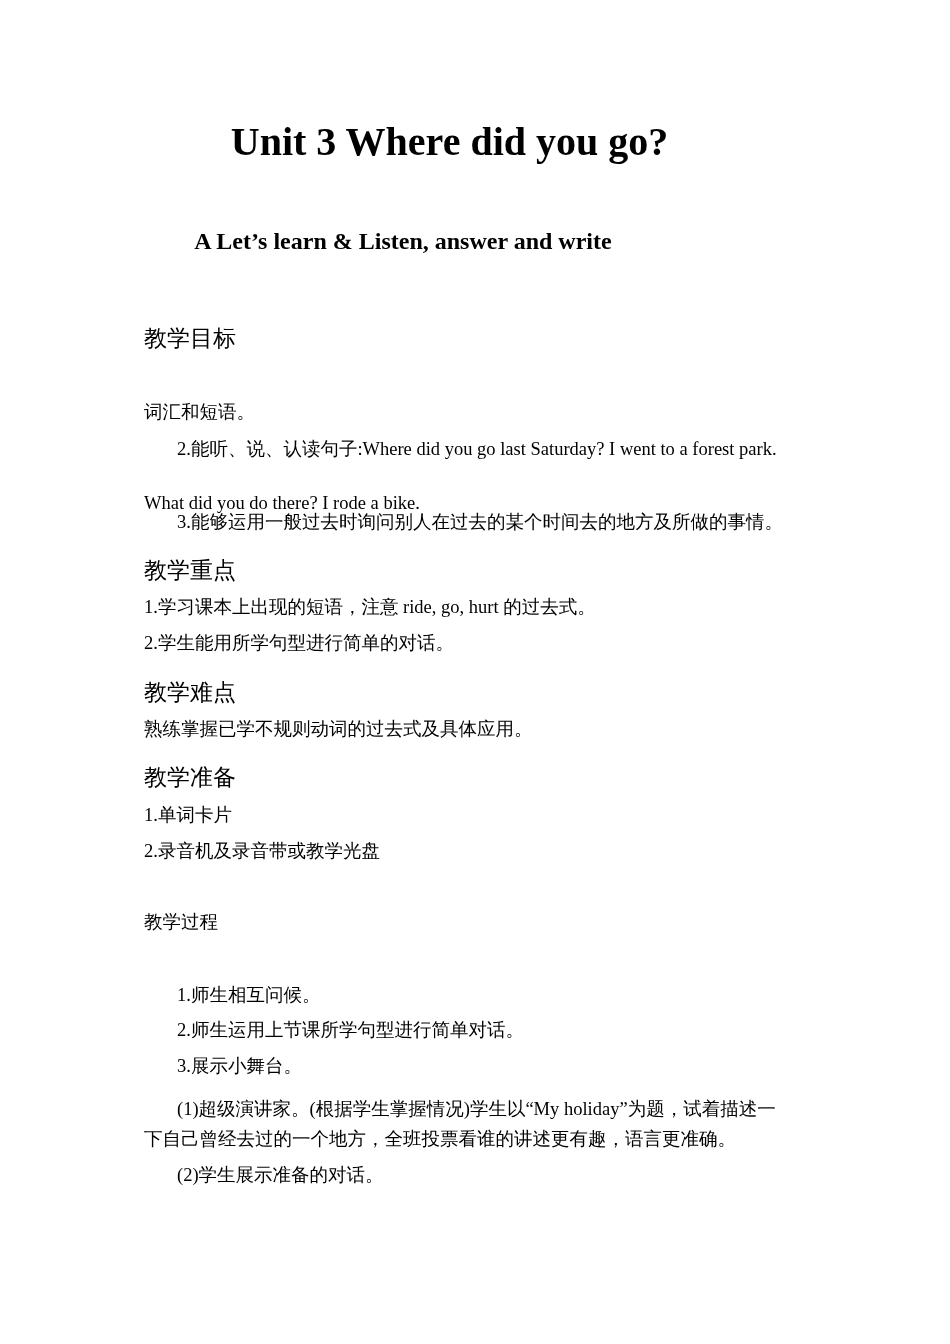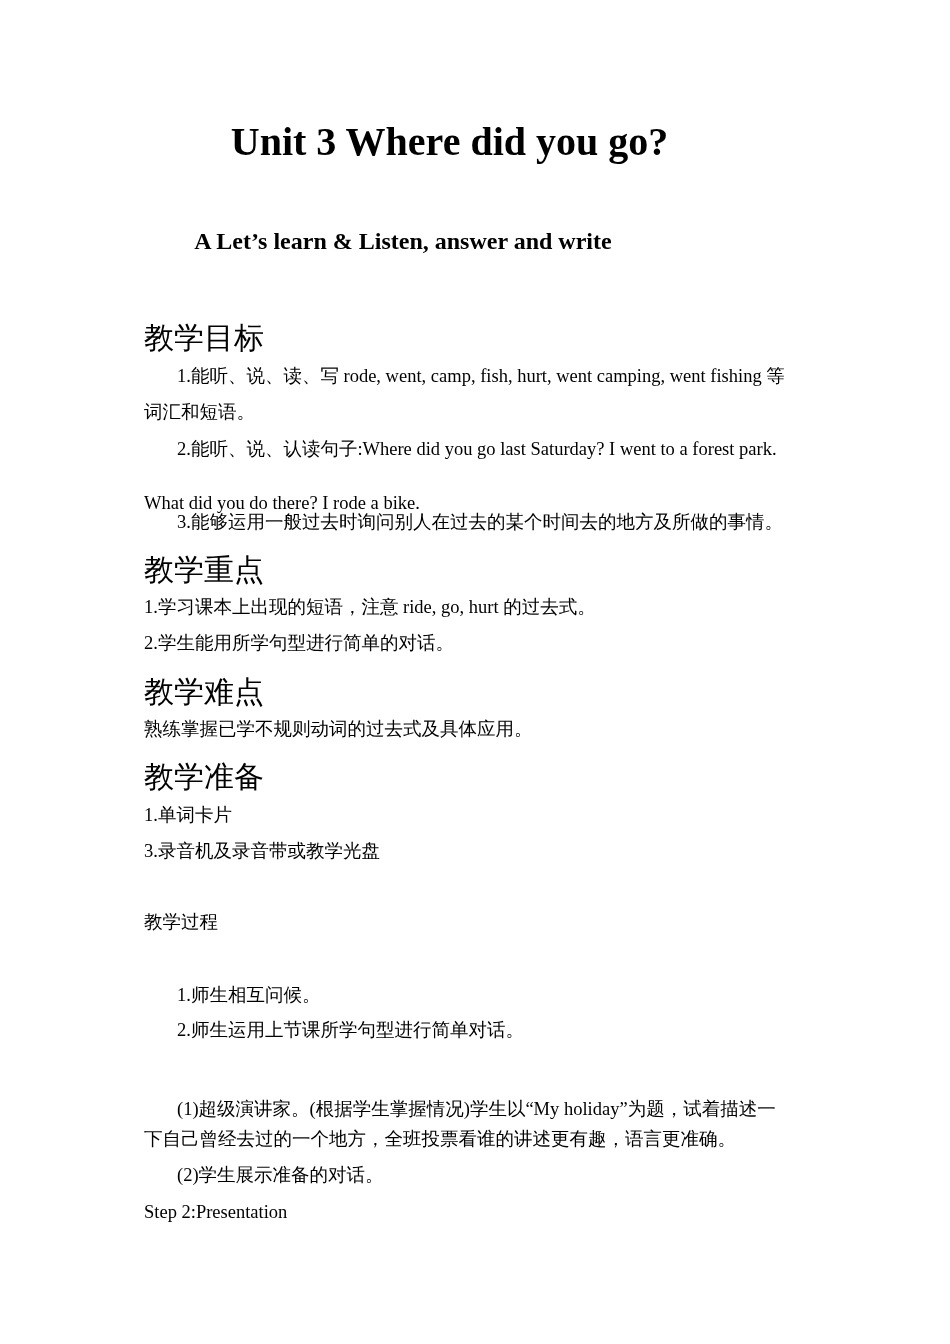--- a/index.html
+++ b/index.html
@@ -48,54 +48,53 @@
       width: 670px;
       white-space: nowrap;
       font-size: 18.5px;
       line-height: 26px;
       font-family: "Liberation Serif", "DejaVu Sans", serif;
     }
     .line.indent { left: 177px; }
     .heading {
       position: absolute;
       left: 144px;
-      font-size: 30px;
+      font-size: 23px;
       line-height: 30px;
       font-family: "DejaVu Sans", "Liberation Sans", sans-serif;
       font-weight: normal;
       white-space: nowrap;
     }
   </style>
 </head>
 <body>
 
 <div class="page">
 
   <div class="title">Unit 3 Where did you go?</div>
   <div class="subtitle">A Let’s learn &amp; Listen, answer and write</div>
 
   <div class="heading" style="top:323px;">教学目标</div>
-  <div class="line indent" style="top:363px;">1.能听、说、读、写 rode, went, camp, fish, hurt, went camping, went fishing 等</div>
   <div class="line" style="top:399px;">词汇和短语。</div>
   <div class="line indent" style="top:436px;">2.能听、说、认读句子:Where did you go last Saturday? I went to a forest park.</div>
   <div class="line" style="top:474px;margin-top:16px;">What did you do there? I rode a bike.</div>
   <div class="line indent" style="top:509px;">3.能够运用一般过去时询问别人在过去的某个时间去的地方及所做的事情。</div>
 
   <div class="heading" style="top:555px;">教学重点</div>
   <div class="line" style="top:594px;">1.学习课本上出现的短语，注意 ride, go, hurt 的过去式。</div>
   <div class="line" style="top:630px;">2.学生能用所学句型进行简单的对话。</div>
 
   <div class="heading" style="top:677px;">教学难点</div>
   <div class="line" style="top:716px;">熟练掌握已学不规则动词的过去式及具体应用。</div>
 
   <div class="heading" style="top:762px;">教学准备</div>
   <div class="line" style="top:802px;">1.单词卡片</div>
-  <div class="line" style="top:838px;">3.录音机及录音带或教学光盘</div>
+  <div class="line" style="top:838px;">2.录音机及录音带或教学光盘</div>
 
   <div class="line" style="top:909px;">教学过程</div>
   <div class="line indent" style="top:982px;">1.师生相互问候。</div>
   <div class="line indent" style="top:1017px;">2.师生运用上节课所学句型进行简单对话。</div>
+  <div class="line indent" style="top:1053px;">3.展示小舞台。</div>
   <div class="line indent" style="top:1096px;">(1)超级演讲家。(根据学生掌握情况)学生以“My holiday”为题，试着描述一</div>
   <div class="line" style="top:1126px;">下自己曾经去过的一个地方，全班投票看谁的讲述更有趣，语言更准确。</div>
   <div class="line indent" style="top:1162px;">(2)学生展示准备的对话。</div>
-  <div class="line" style="top:1199px;">Step 2:Presentation</div>
 
 </div>
 
 </body></html>

